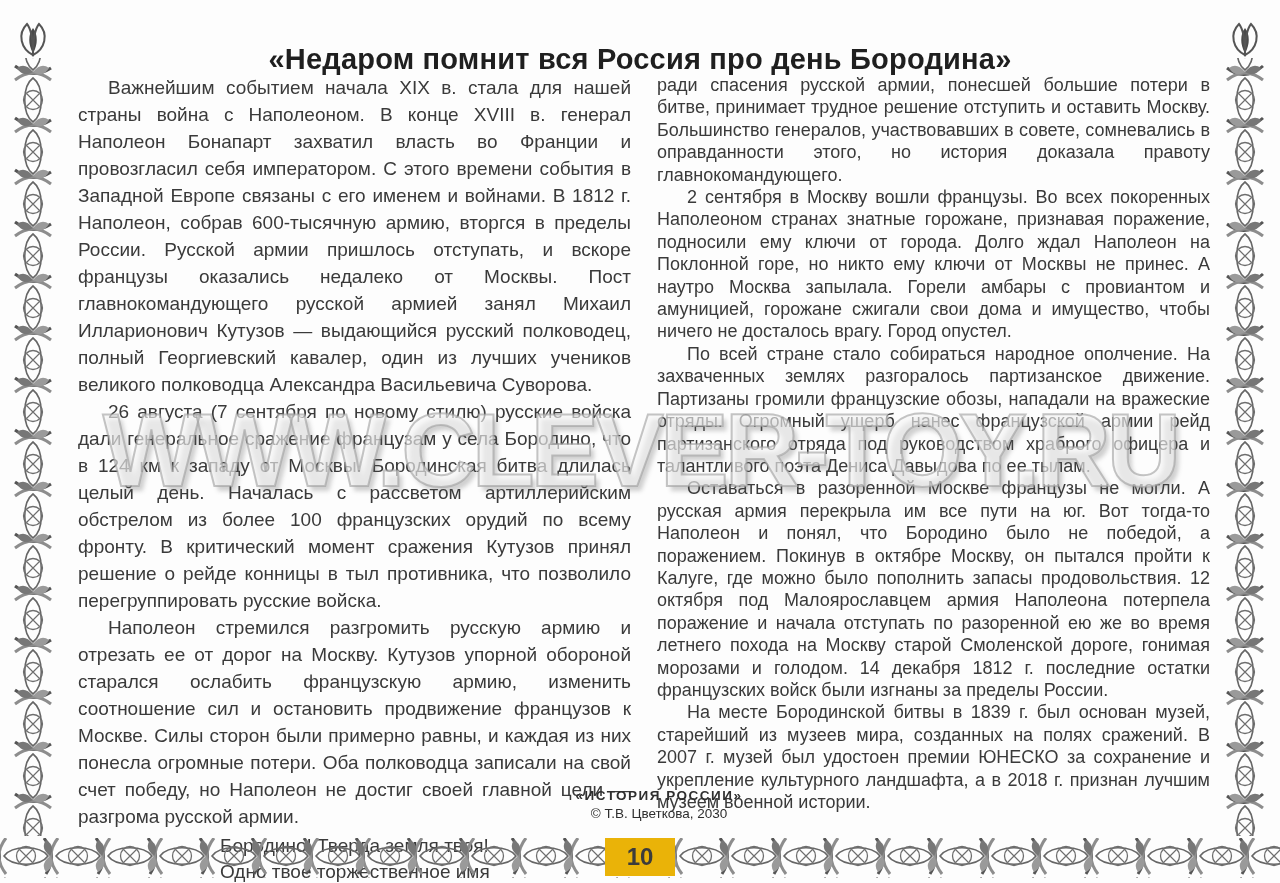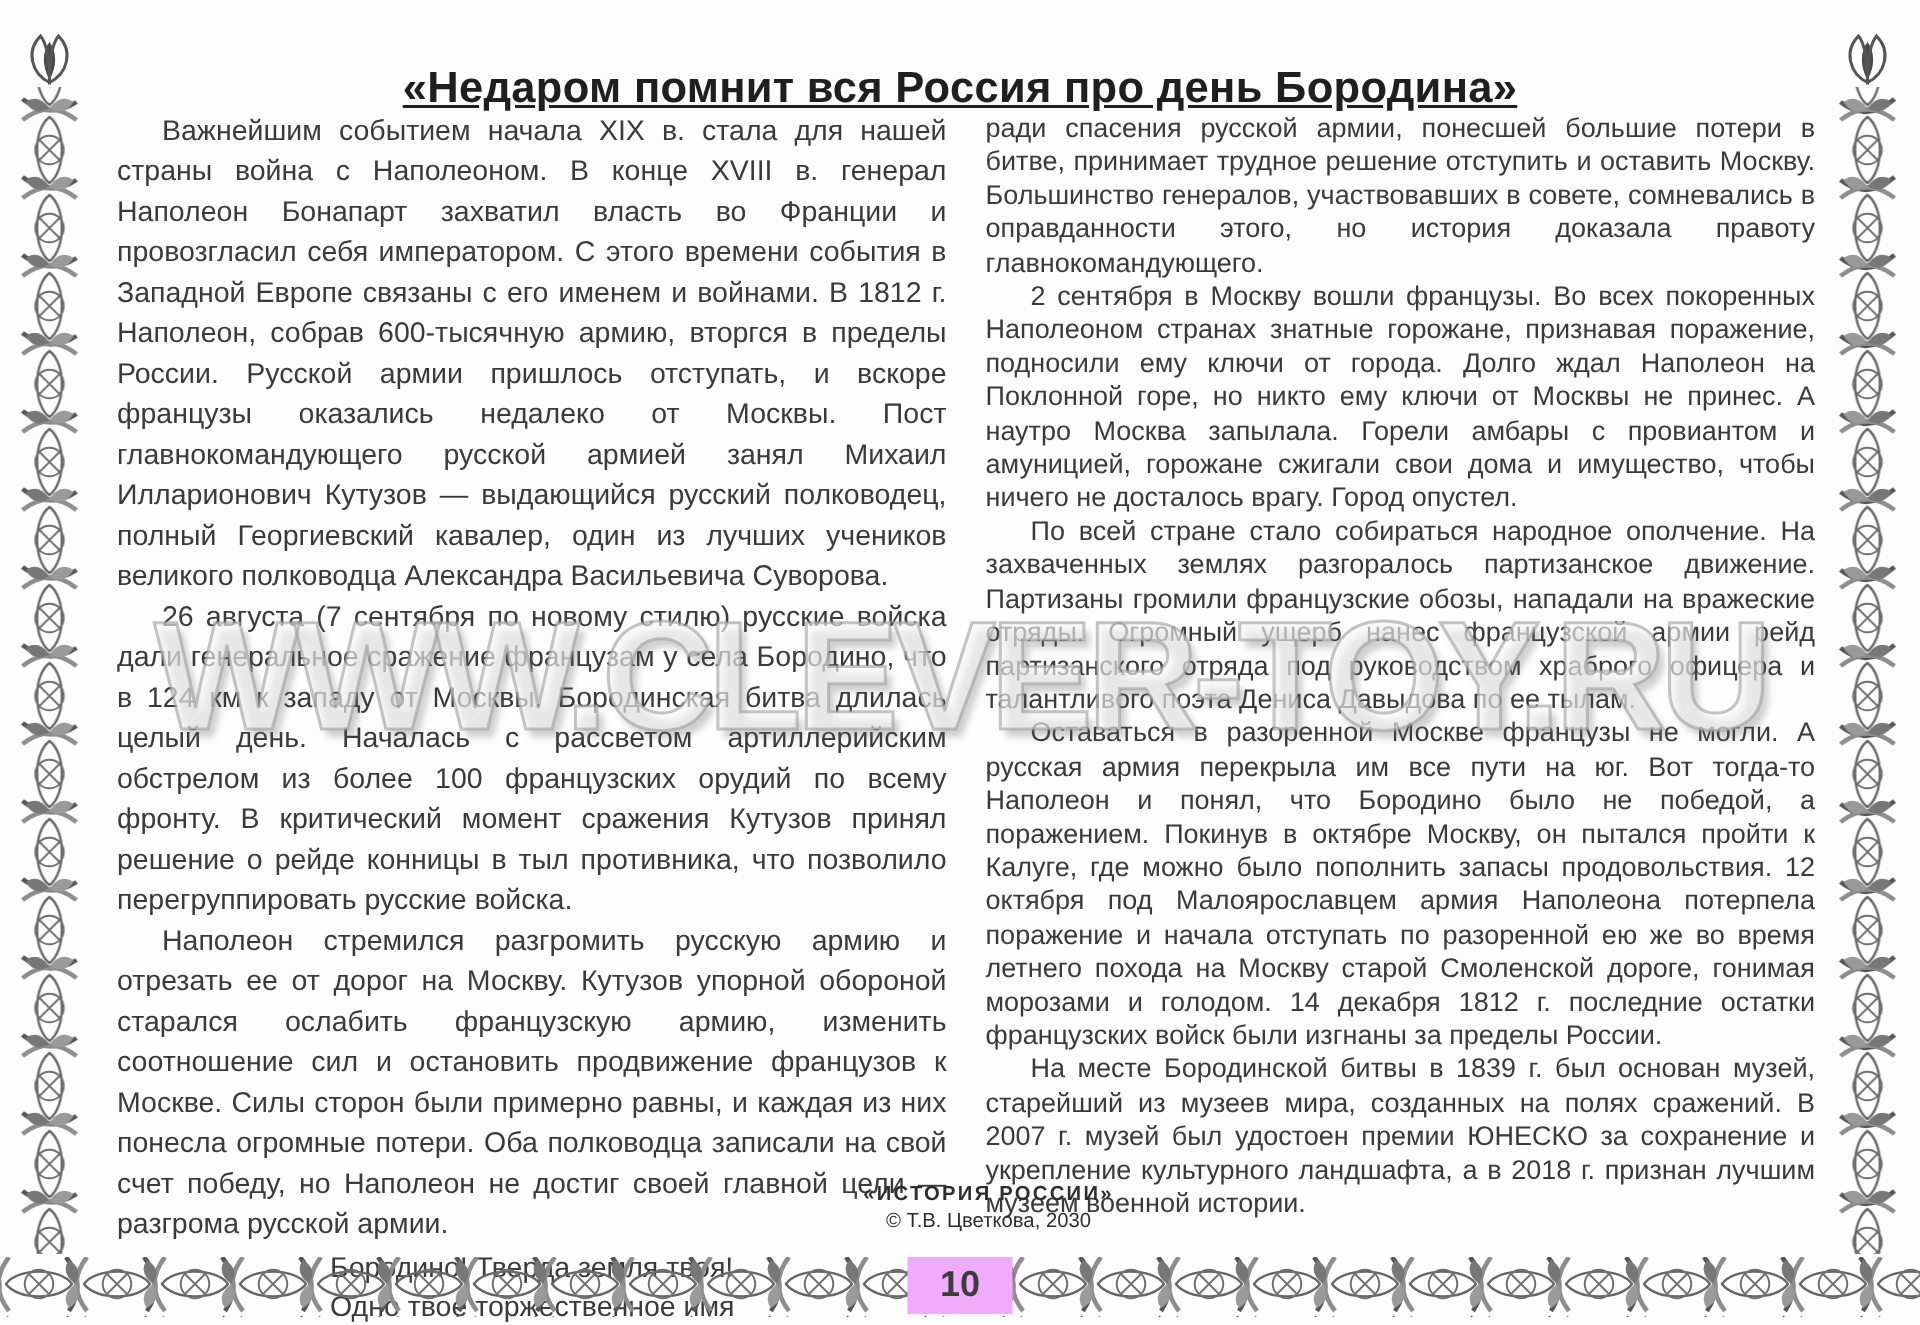--- a/index.html
+++ b/index.html
@@ -5,21 +5,20 @@
   html,body{margin:0;padding:0;}
   body{
     width:1280px;height:883px;position:relative;overflow:hidden;
     background:#fdfdfd;
     font-family:"Liberation Sans","DejaVu Sans",sans-serif;
   }
   .page-title{
     position:absolute;top:24px;left:70px;right:70px;
     text-align:center;font-size:29px;font-weight:700;color:#1f1f1f;
     letter-spacing:.2px;
-    text-decoration:underline;
   }
   .content{
     position:absolute;top:74px;left:78px;right:70px;height:712px;
     display:flex;gap:14px;color:#3a3a3a;
   }
   .col{flex:1;min-width:0;}
   .col-left{font-size:19px;line-height:27px;}
   .col-right{font-size:18px;line-height:22.4px;margin-left:12px;}
   .content p{margin:0;text-align:justify;}
   .indent{text-indent:30px;}
@@ -38,21 +37,21 @@
     -webkit-text-stroke:2px rgba(158,158,158,.6);
     text-shadow:4px 5px 4px rgba(90,90,90,.28);
     z-index:6;pointer-events:none;
   }
   .border-svg{position:absolute;z-index:2;}
   .border-left{left:13px;top:22px;}
   .border-right{right:13px;top:22px;}
   .border-bottom{left:0;top:836px;}
   .page-number-plate{
     position:absolute;left:50%;top:838px;transform:translateX(-50%);
-    width:70px;height:38px;background:#f0abfc;z-index:3;
+    width:70px;height:38px;background:#eab308;z-index:3;
     display:flex;align-items:center;justify-content:center;
     font-size:24px;font-weight:700;color:#3c3c3c;
   }
 </style>
 </head>
 <body>
 
 <svg class="border-svg border-left" width="42" height="814">
   <defs>
     <pattern id="vineL" width="40" height="52" patternUnits="userSpaceOnUse">

